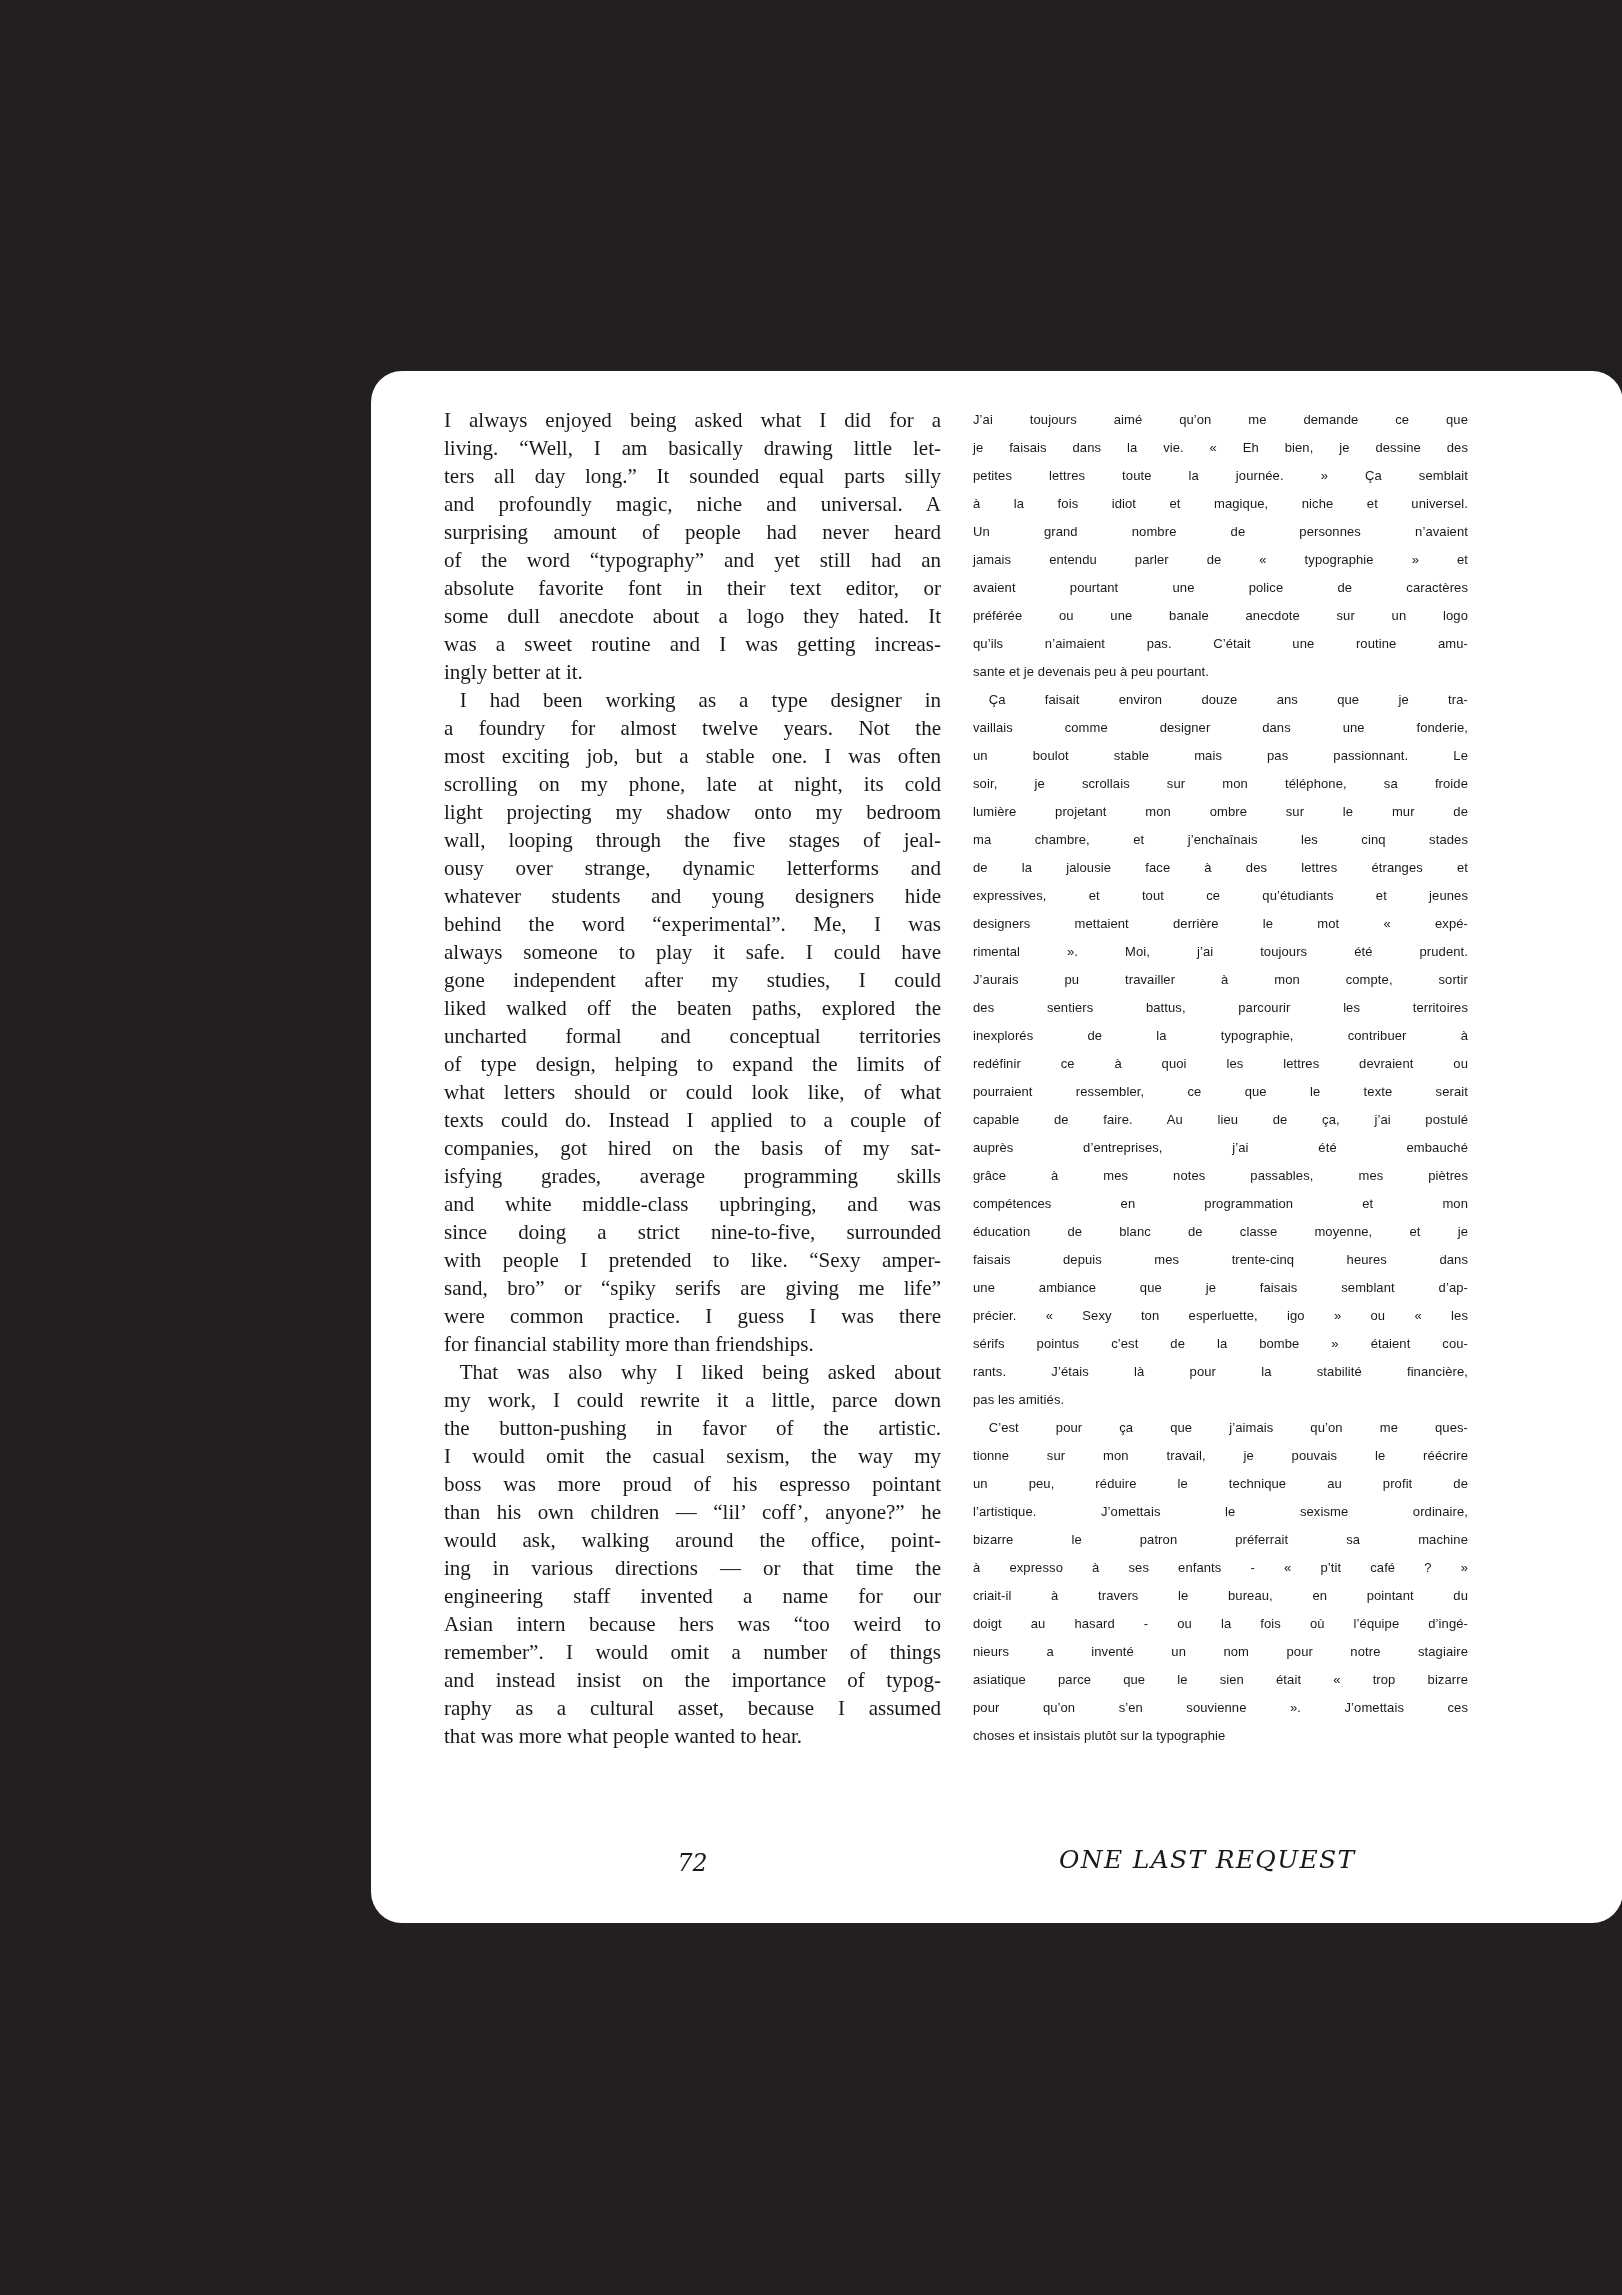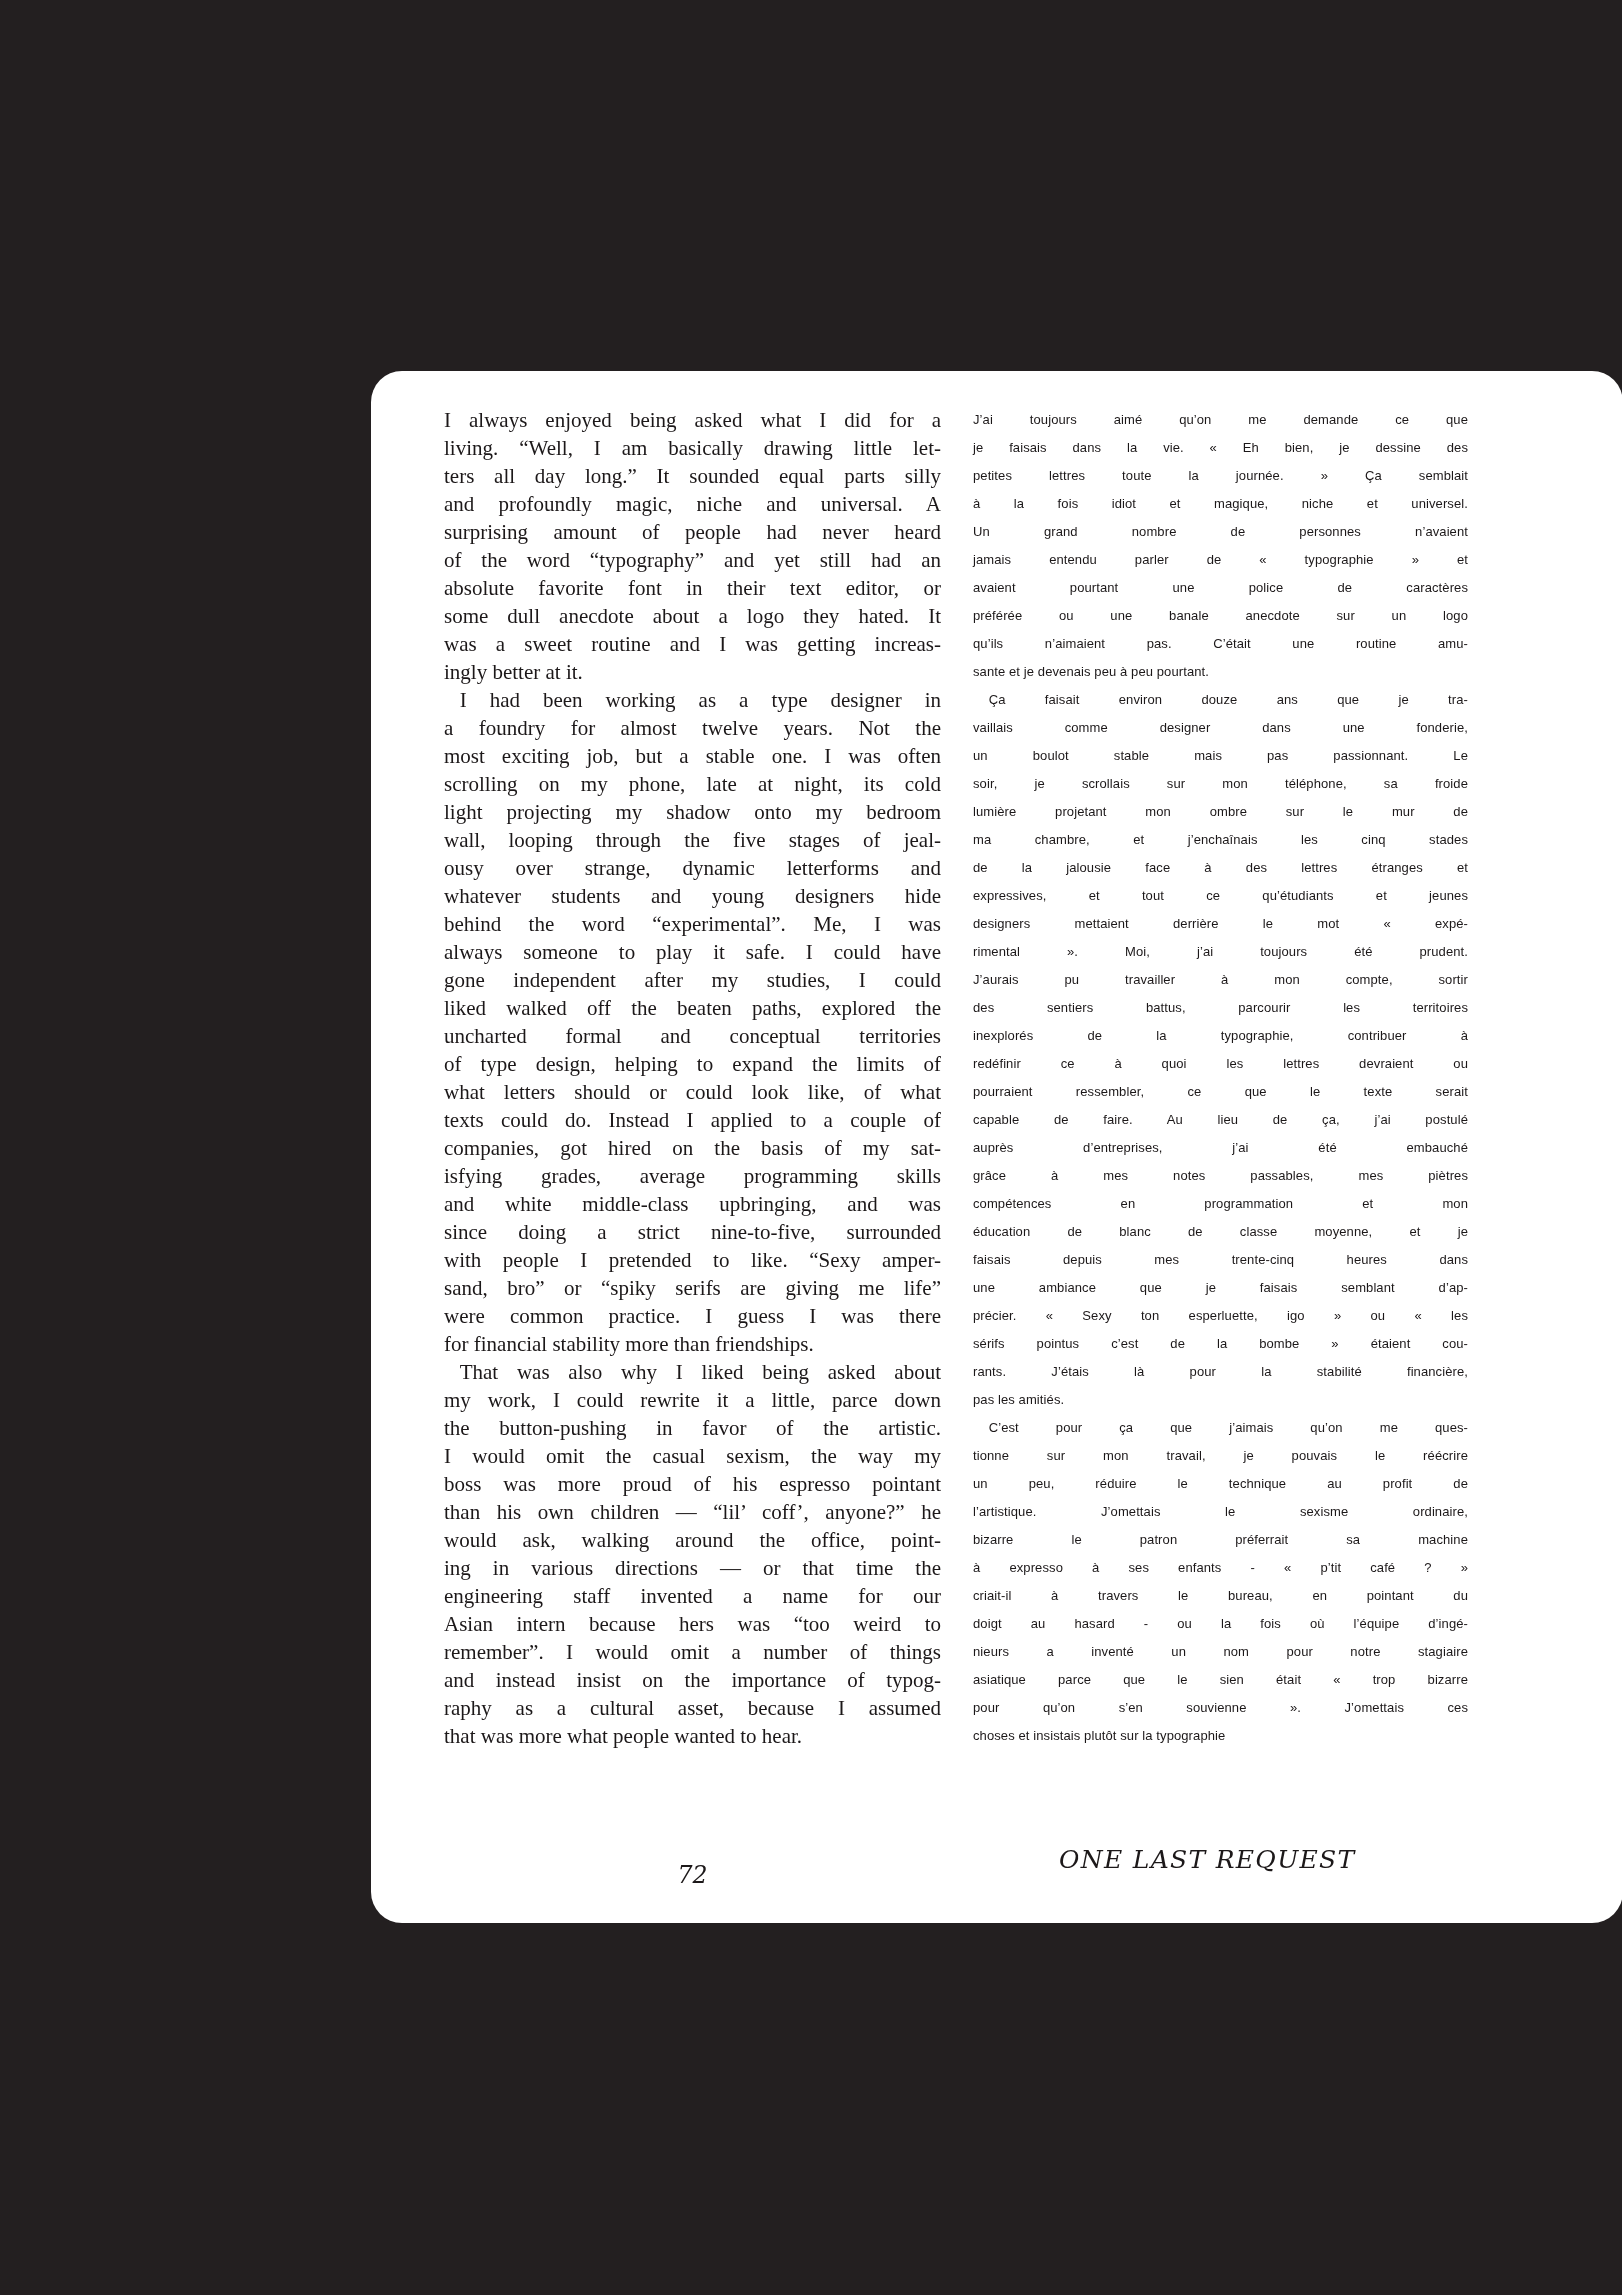--- a/index.html
+++ b/index.html
@@ -57,21 +57,20 @@
   .folio {
     position: absolute;
     left: 73px;
     width: 497px;
     top: 1478px;
     text-align: center;
     font-family: "DejaVu Serif", serif;
     font-style: italic;
     font-size: 23.6px;
     color: #1c1819;
-    margin-top: 12px;
   }
   .running-title {
     position: absolute;
     left: 688px;
     top: 1474px;
     font-family: "DejaVu Serif", serif;
     font-style: italic;
     font-size: 25px;
     letter-spacing: 1.3px;
     color: #1c1819;

